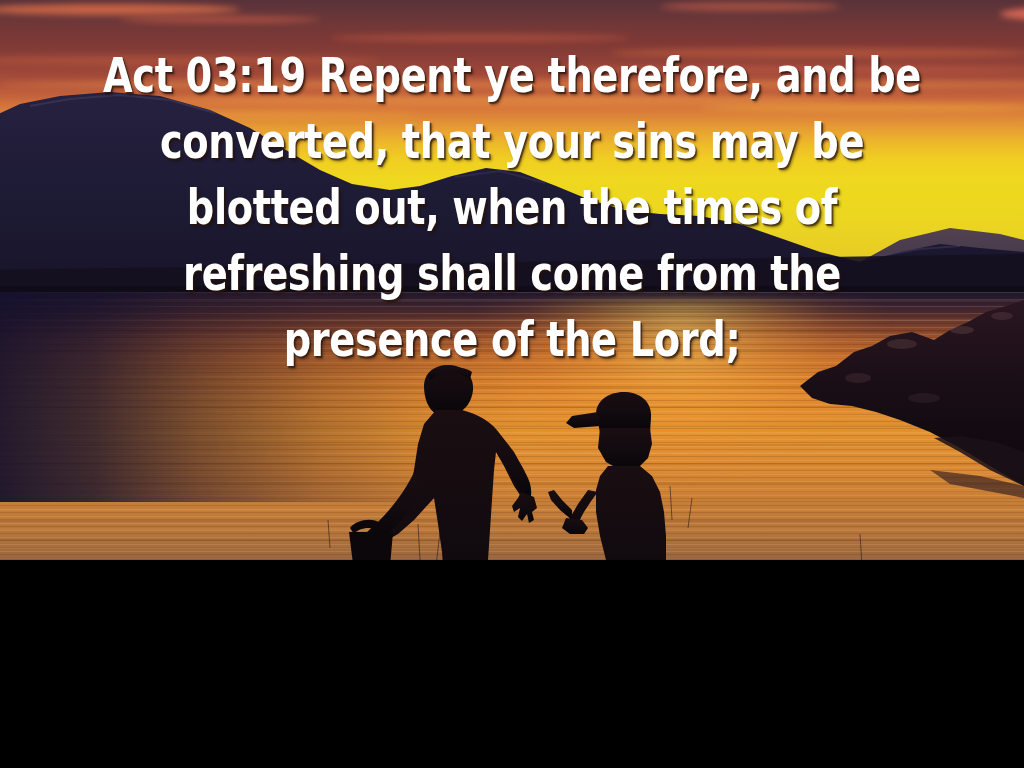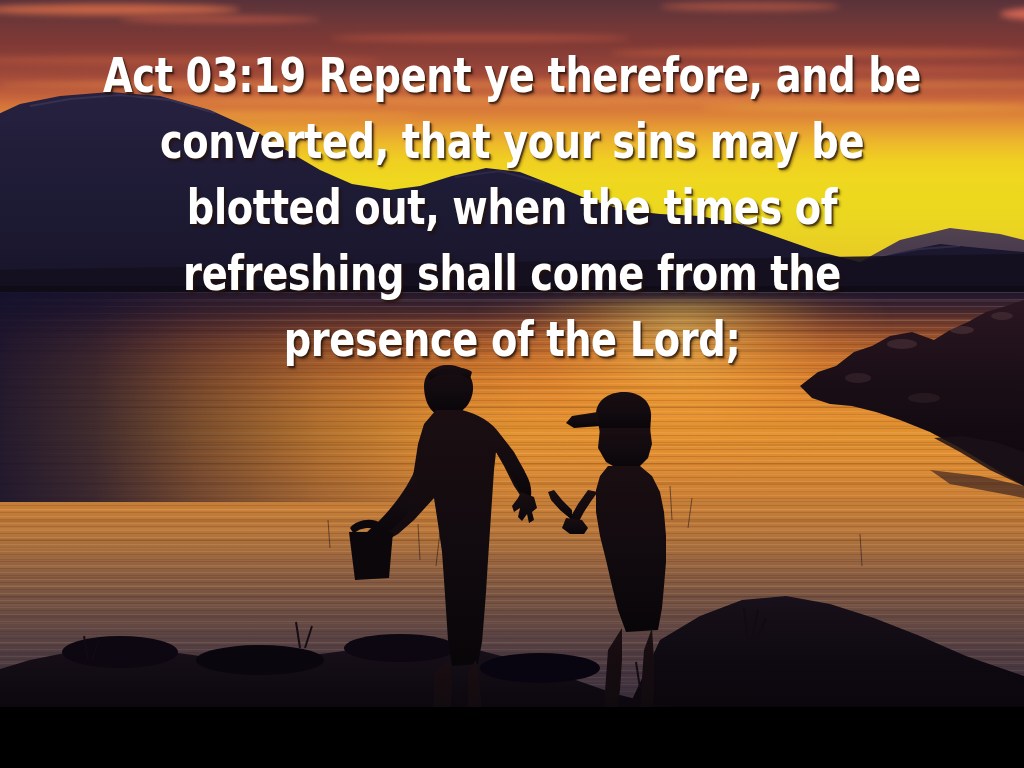--- a/index.html
+++ b/index.html
@@ -8,21 +8,21 @@
     padding: 0;
     background: #000;
   }
   body {
     font-family: "Liberation Sans", sans-serif;
   }
 
   #scene {
     position: relative;
     width: 1024px;
-    height: 707px;
+    height: 560px;
     overflow: hidden;
     background: #000;
   }
 
   
   .sky {
     position: absolute;
     left: 0; top: 0;
     width: 1024px;
     height: 330px;

